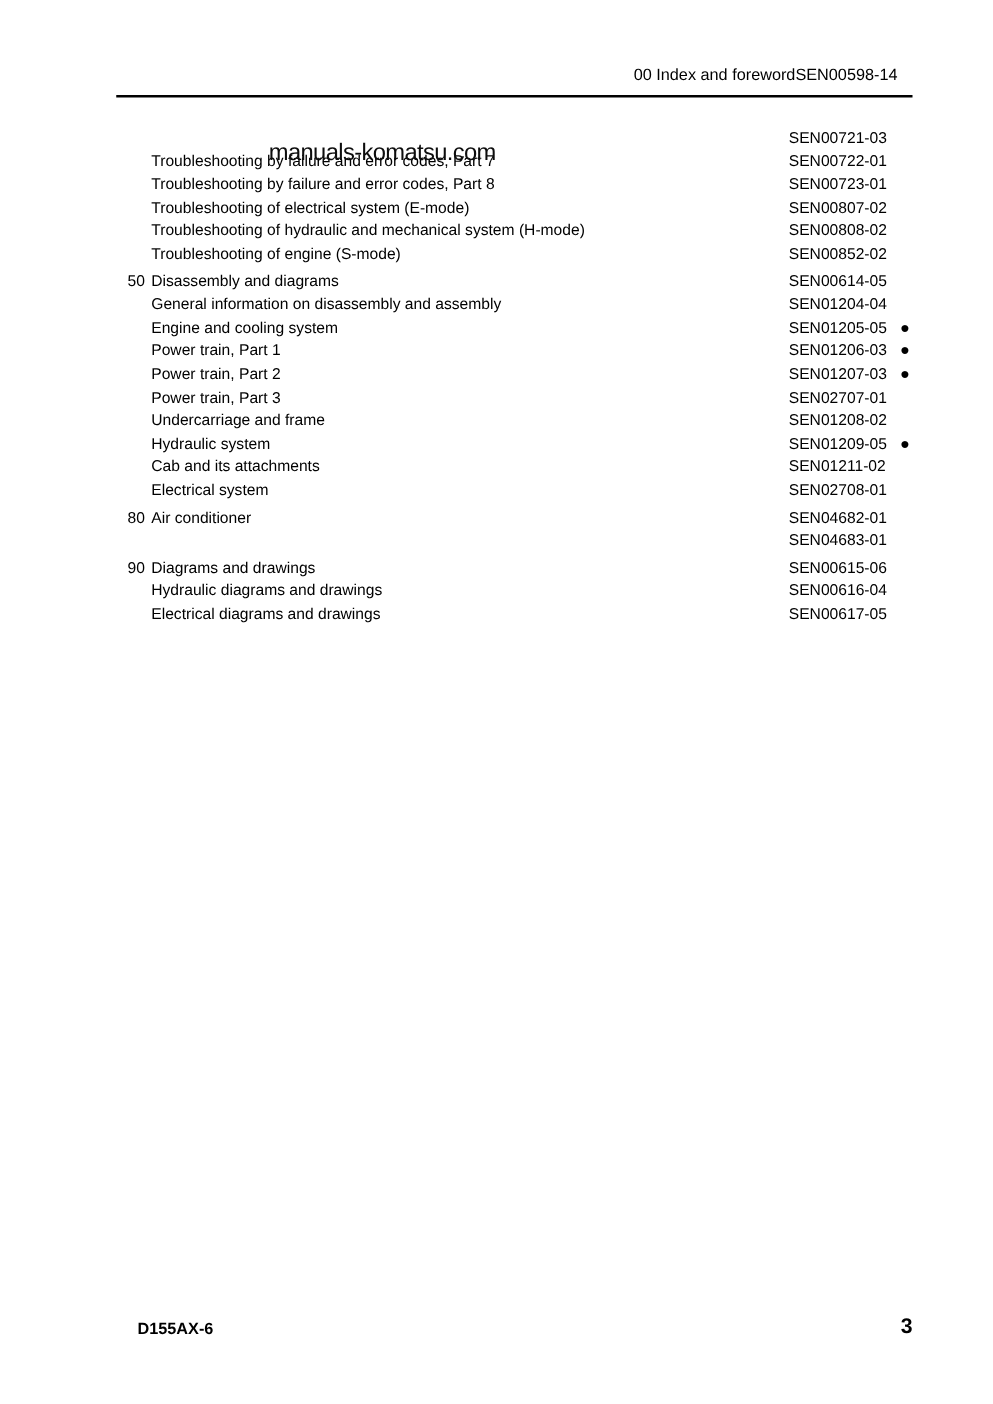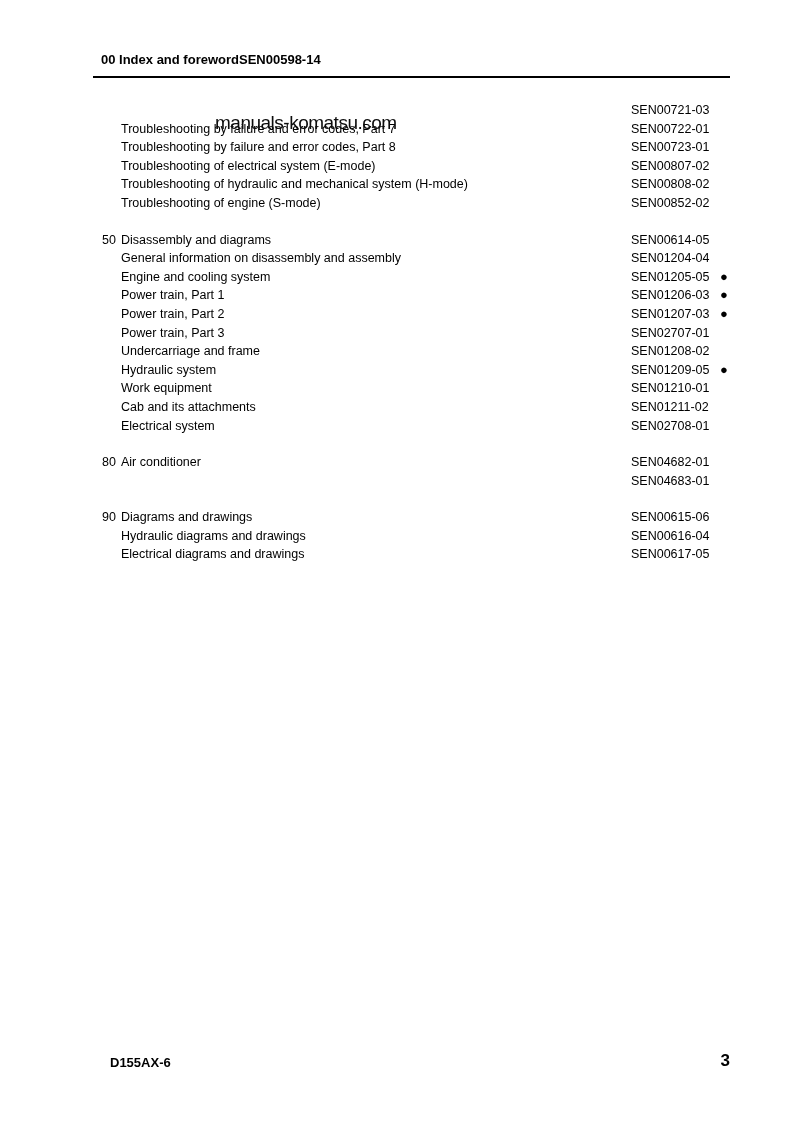--- a/index.html
+++ b/index.html
@@ -5,34 +5,34 @@
   html,body{margin:0;padding:0;background:#ffffff;}
   .page{
     position:relative;
     width:794px;height:1123px;
     background:#ffffff;
     color:#000;
     font-family:"Liberation Sans","DejaVu Sans",sans-serif;
     overflow:hidden;
   }
   .header{
-    position:absolute;left:101px;top:53px;width:637px;
-    display:flex;justify-content:flex-start;
-    font-size:13px;font-weight:bold;line-height:14px;
+    position:absolute;left:81px;top:53px;width:637px;
+    display:flex;justify-content:flex-end;
+    font-size:13px;font-weight:normal;line-height:14px;
     white-space:nowrap;
   }
   .header-rule{
     position:absolute;left:93px;top:76px;width:637px;height:2px;
     background:#000;
   }
   .toc{
     position:absolute;left:93px;top:101px;width:660px;
     font-size:12.5px;
   }
-  .toc-group + .toc-group{margin-top:18px;}
+  .toc-group + .toc-group{margin-top:3px;}
   .row{
     position:relative;height:18.6px;line-height:18.6px;
     white-space:nowrap;
   }
   .row .num{position:absolute;left:9px;top:0;}
   .row .title{margin-left:28px;}
   .row .code{position:absolute;left:538px;top:0;}
   .row .dot{
     position:absolute;left:627px;top:0;
     font-size:13px;line-height:18.6px;
@@ -73,21 +73,20 @@
       </div>
       <div class="toc-group">
         <div class="row"><span class="num">50</span><span class="title">Disassembly and diagrams</span><span class="code">SEN00614-05</span></div>
         <div class="row"><span class="title">General information on disassembly and assembly</span><span class="code">SEN01204-04</span></div>
         <div class="row"><span class="title">Engine and cooling system</span><span class="code">SEN01205-05</span><span class="dot">●</span></div>
         <div class="row"><span class="title">Power train, Part 1</span><span class="code">SEN01206-03</span><span class="dot">●</span></div>
         <div class="row"><span class="title">Power train, Part 2</span><span class="code">SEN01207-03</span><span class="dot">●</span></div>
         <div class="row"><span class="title">Power train, Part 3</span><span class="code">SEN02707-01</span></div>
         <div class="row"><span class="title">Undercarriage and frame</span><span class="code">SEN01208-02</span></div>
         <div class="row"><span class="title">Hydraulic system</span><span class="code">SEN01209-05</span><span class="dot">●</span></div>
-        <div class="row"><span class="title">Work equipment</span><span class="code">SEN01210-01</span></div>
         <div class="row"><span class="title">Cab and its attachments</span><span class="code">SEN01211-02</span></div>
         <div class="row"><span class="title">Electrical system</span><span class="code">SEN02708-01</span></div>
       </div>
       <div class="toc-group">
         <div class="row"><span class="num">80</span><span class="title">Air conditioner</span><span class="code">SEN04682-01</span></div>
         <div class="row"><span class="code">SEN04683-01</span></div>
       </div>
       <div class="toc-group">
         <div class="row"><span class="num">90</span><span class="title">Diagrams and drawings</span><span class="code">SEN00615-06</span></div>
         <div class="row"><span class="title">Hydraulic diagrams and drawings</span><span class="code">SEN00616-04</span></div>

